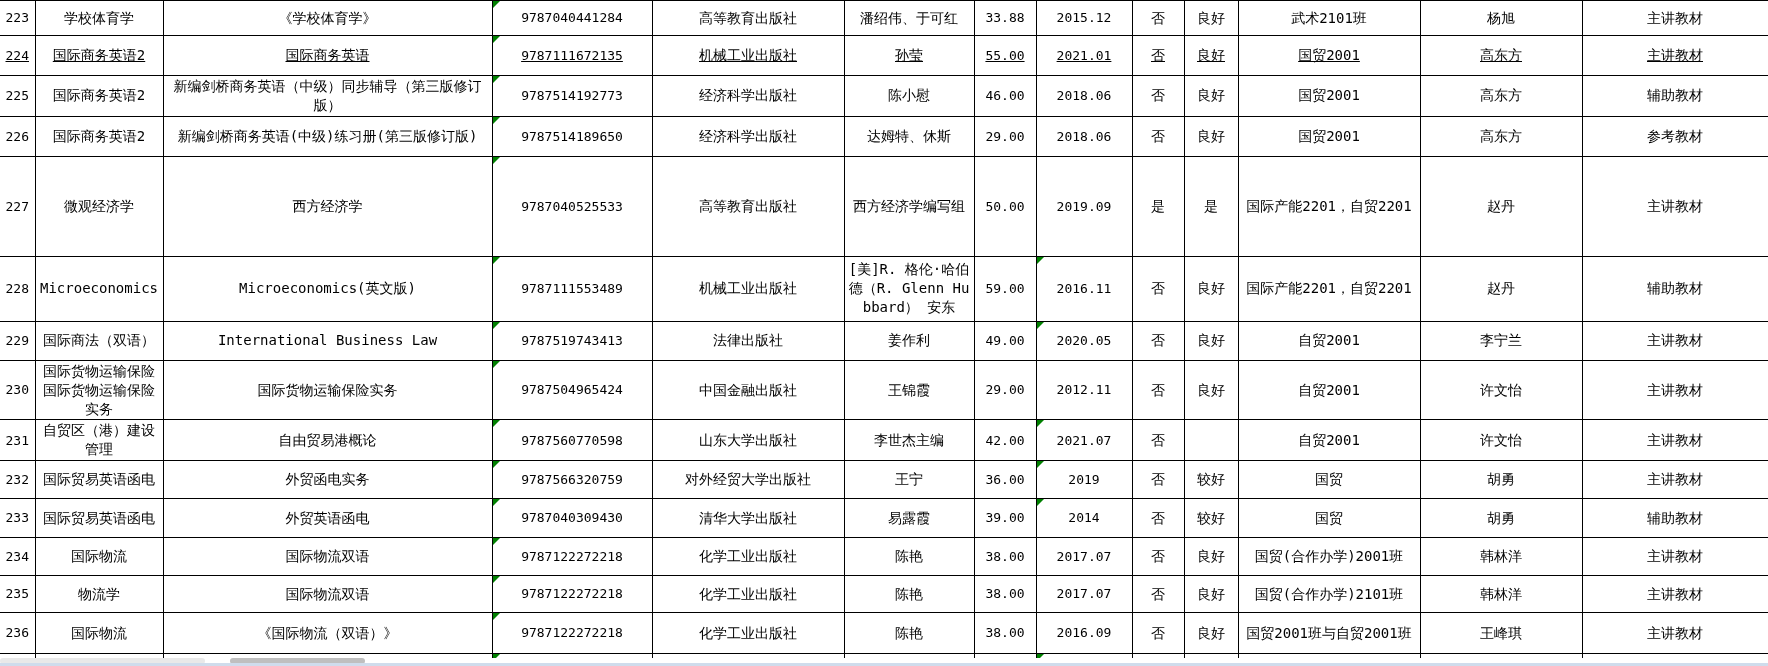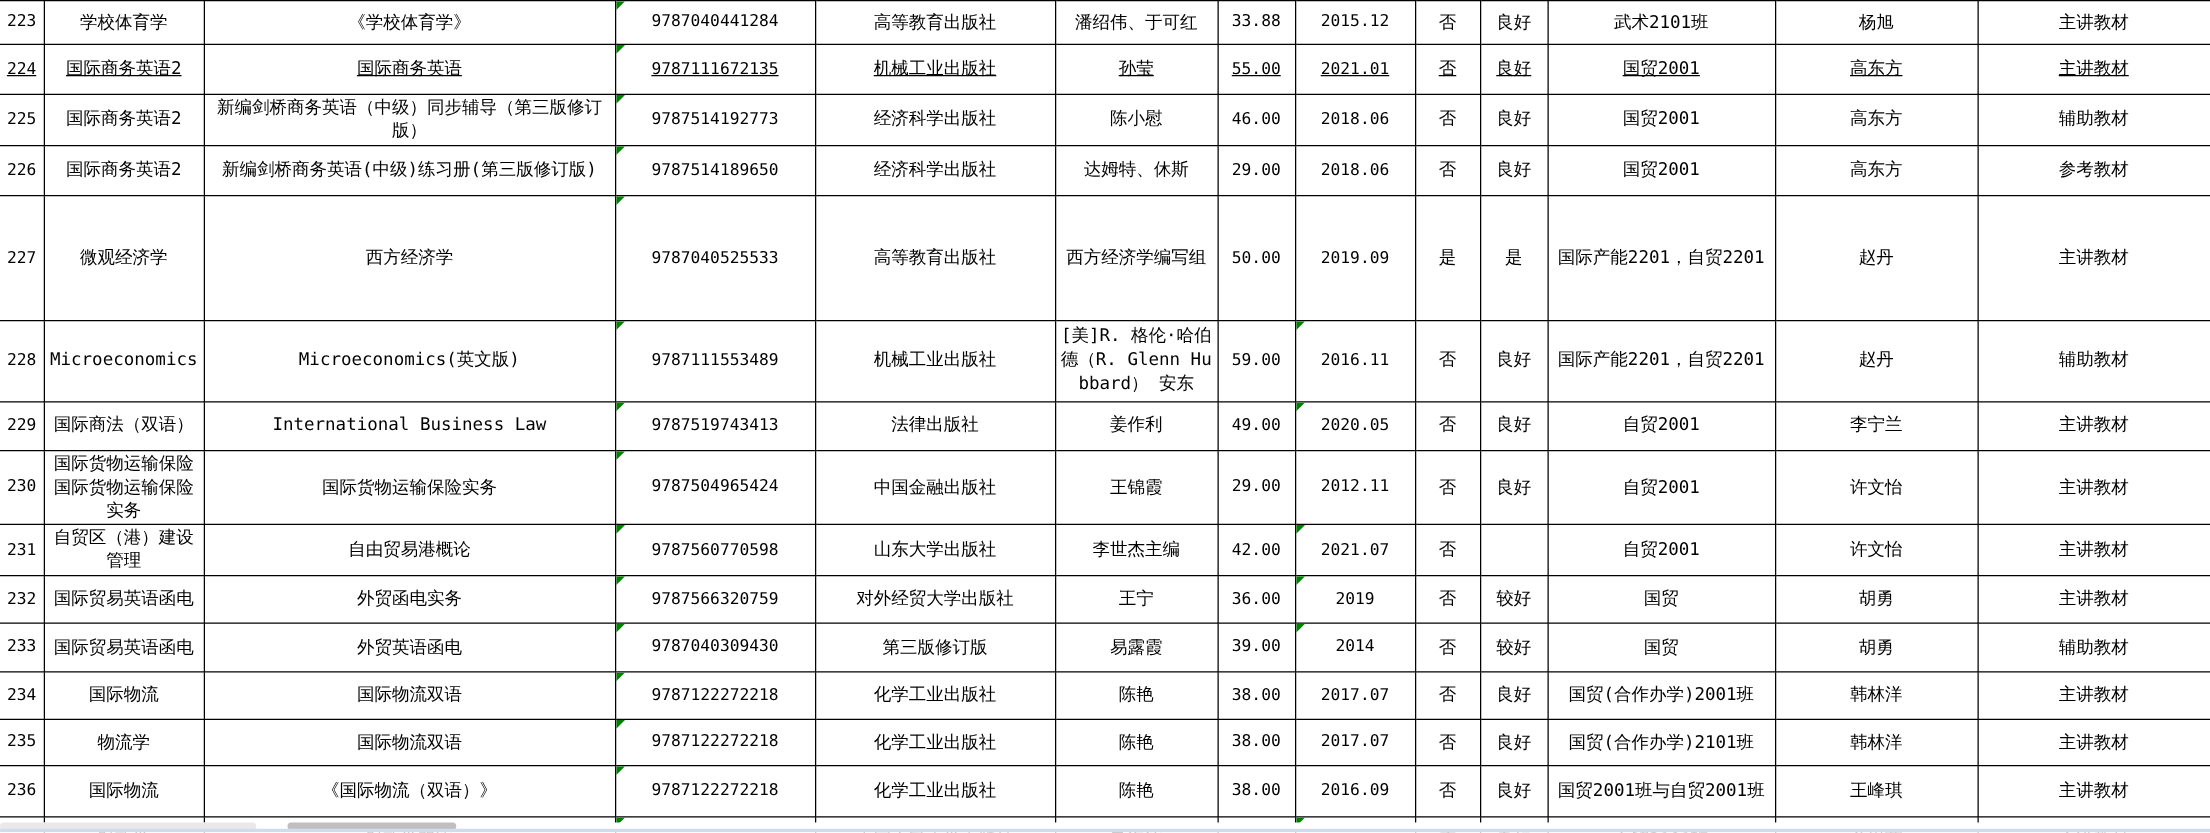--- a/index.html
+++ b/index.html
@@ -196,21 +196,21 @@
           <td class="c-quality">较好</td>
           <td class="c-class">国贸</td>
           <td class="c-teacher">胡勇</td>
           <td class="c-type">主讲教材</td>
         </tr>
         <tr style="height: 39px;">
           <td class="c-num">233</td>
           <td class="c-course">国际贸易英语函电</td>
           <td class="c-title">外贸英语函电</td>
           <td class="c-isbn">9787040309430<span class="tri"></span></td>
-          <td class="c-publisher">第三版修订版</td>
+          <td class="c-publisher">清华大学出版社</td>
           <td class="c-author">易露霞</td>
           <td class="c-price">39.00</td>
           <td class="c-date">2014<span class="tri"></span></td>
           <td class="c-flag">否</td>
           <td class="c-quality">较好</td>
           <td class="c-class">国贸</td>
           <td class="c-teacher">胡勇</td>
           <td class="c-type">辅助教材</td>
         </tr>
         <tr style="height: 38px;">

